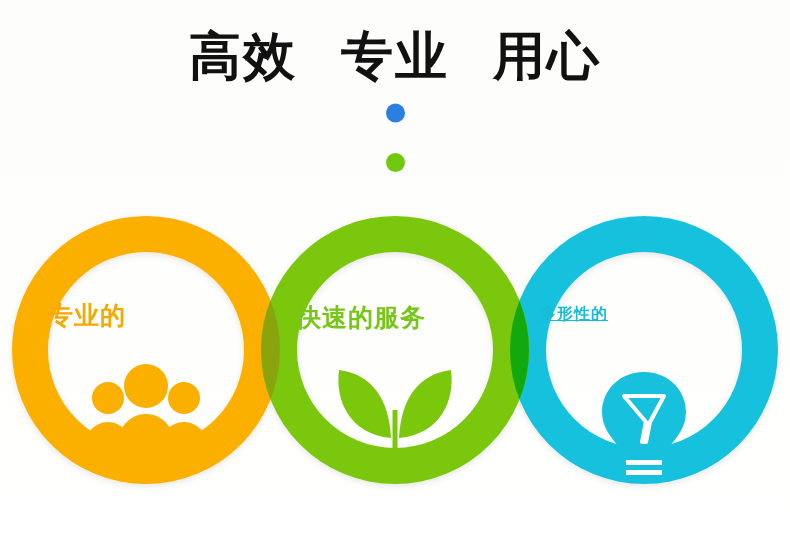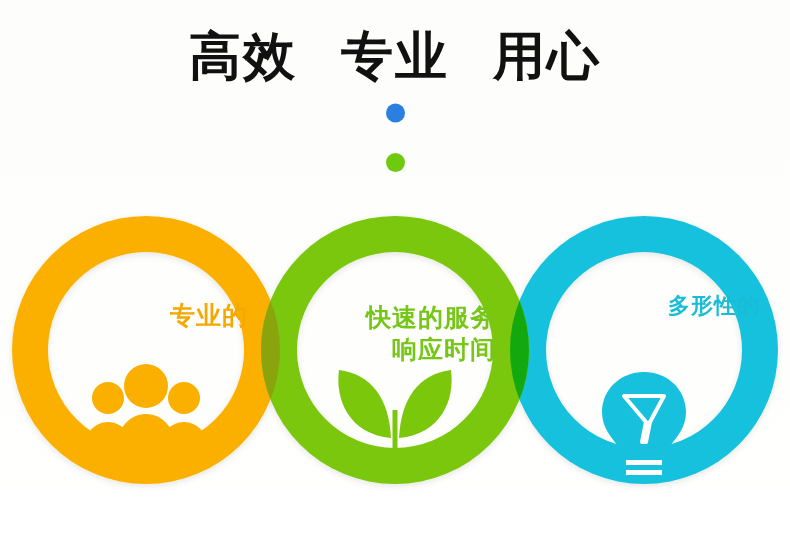--- a/index.html
+++ b/index.html
@@ -58,43 +58,44 @@
     position: absolute;
     left: 0;
     top: 0;
     width: 790px;
     height: 557px;
   }
 
   
   .ring-text {
     position: absolute;
-    text-align: right;
+    text-align: left;
     line-height: 1.28;
     font-weight: 700;
     letter-spacing: 1px;
     white-space: nowrap;
     font-family: "DejaVu Sans", "Liberation Sans", sans-serif;
   }
   .ring-text .line { display: block; }
 
   .rt-a {
     left: 48px;  top: 300px; width: 200px;
     font-size: 25px;
     color: #f5a800;
   }
   .rt-b {
     left: 296px; top: 302px; width: 200px;
     font-size: 25px;
     color: #76c618;
   }
   .rt-c {
-    left: 540px; top: 292px; width: 220px;
-    font-size: 22px;
+    left: 540px; top: 304px; width: 220px;
+    font-size: 16px;
     color: #18bcd6;
+    text-decoration: underline;
   }
 </style>
 </head>
 <body>
 
 <div id="stage">
 
   <div class="headline">
     <span class="word">高效</span><span class="word">专业</span><span class="word">用心</span>
   </div>
@@ -210,20 +211,19 @@
       </g>
     </g>
   </svg>
 
   <div class="ring-text rt-a">
     <span class="line">专业的</span>
   </div>
 
   <div class="ring-text rt-b">
     <span class="line">快速的服务</span>
-    <span class="line">响应时间</span>
   </div>
 
   <div class="ring-text rt-c">
     <span class="line">多形性的</span>
   </div>
 
 </div>
 
 </body></html>

